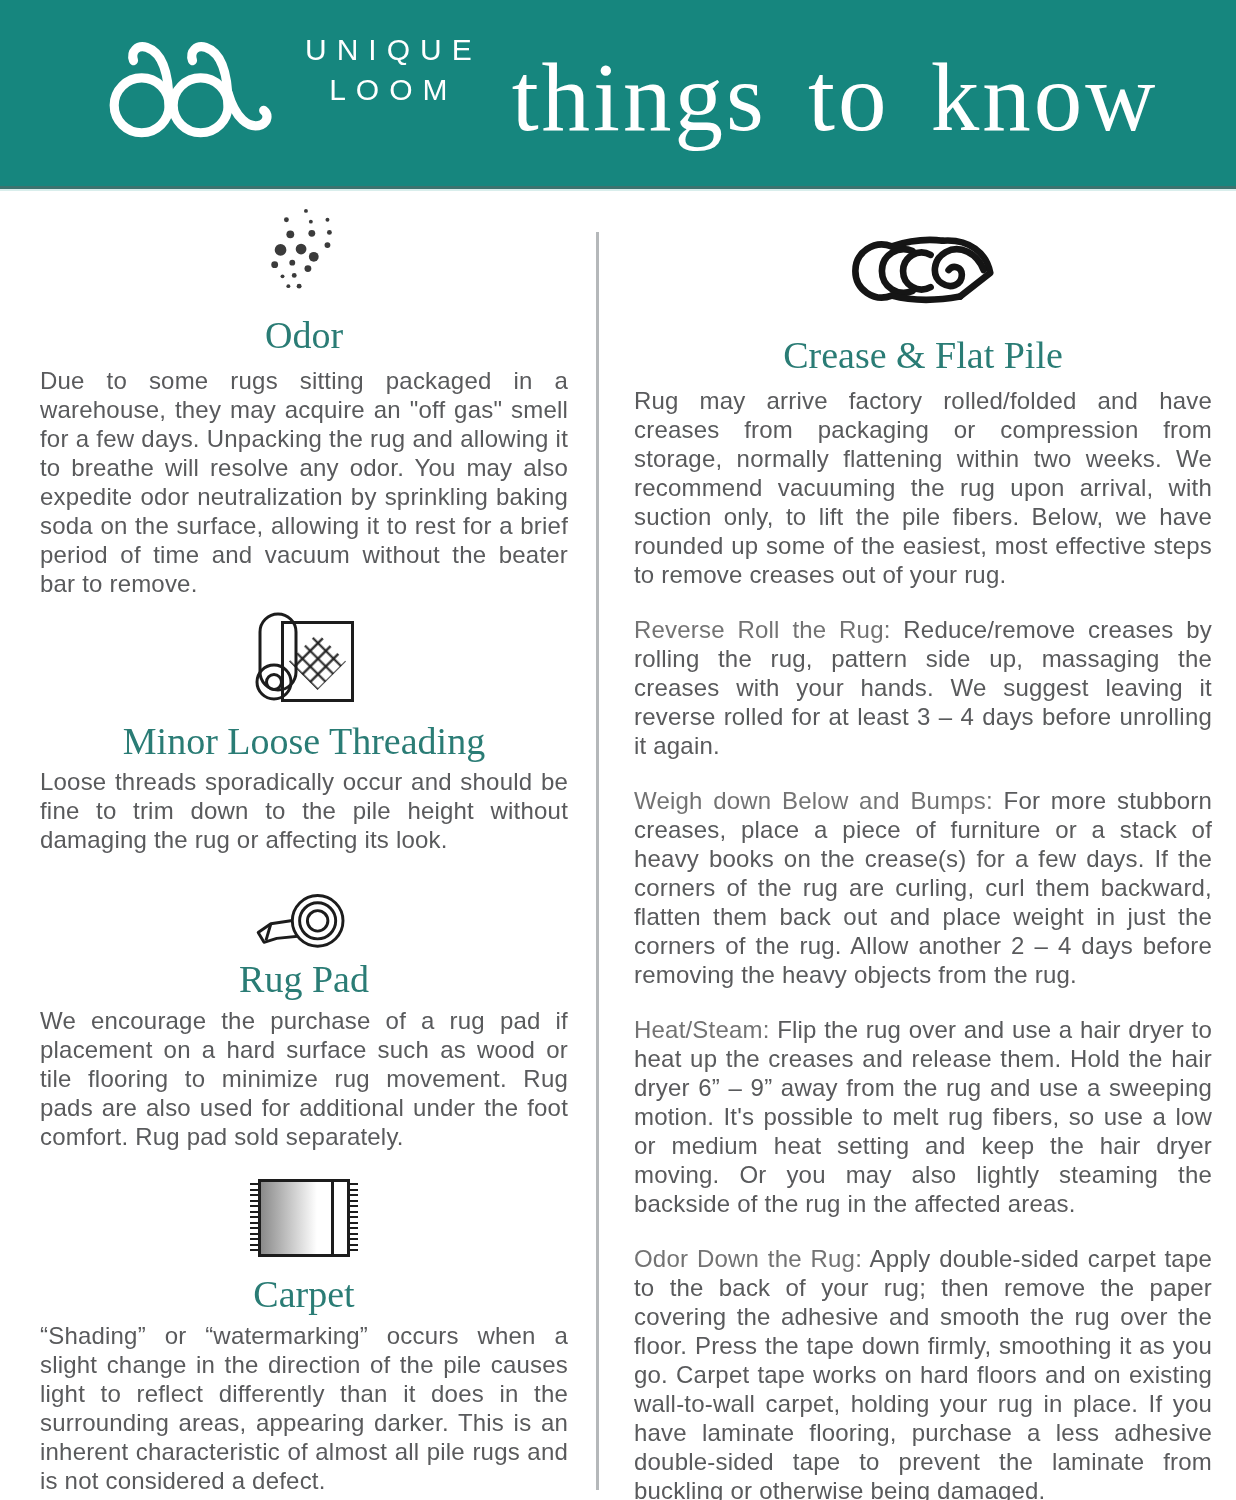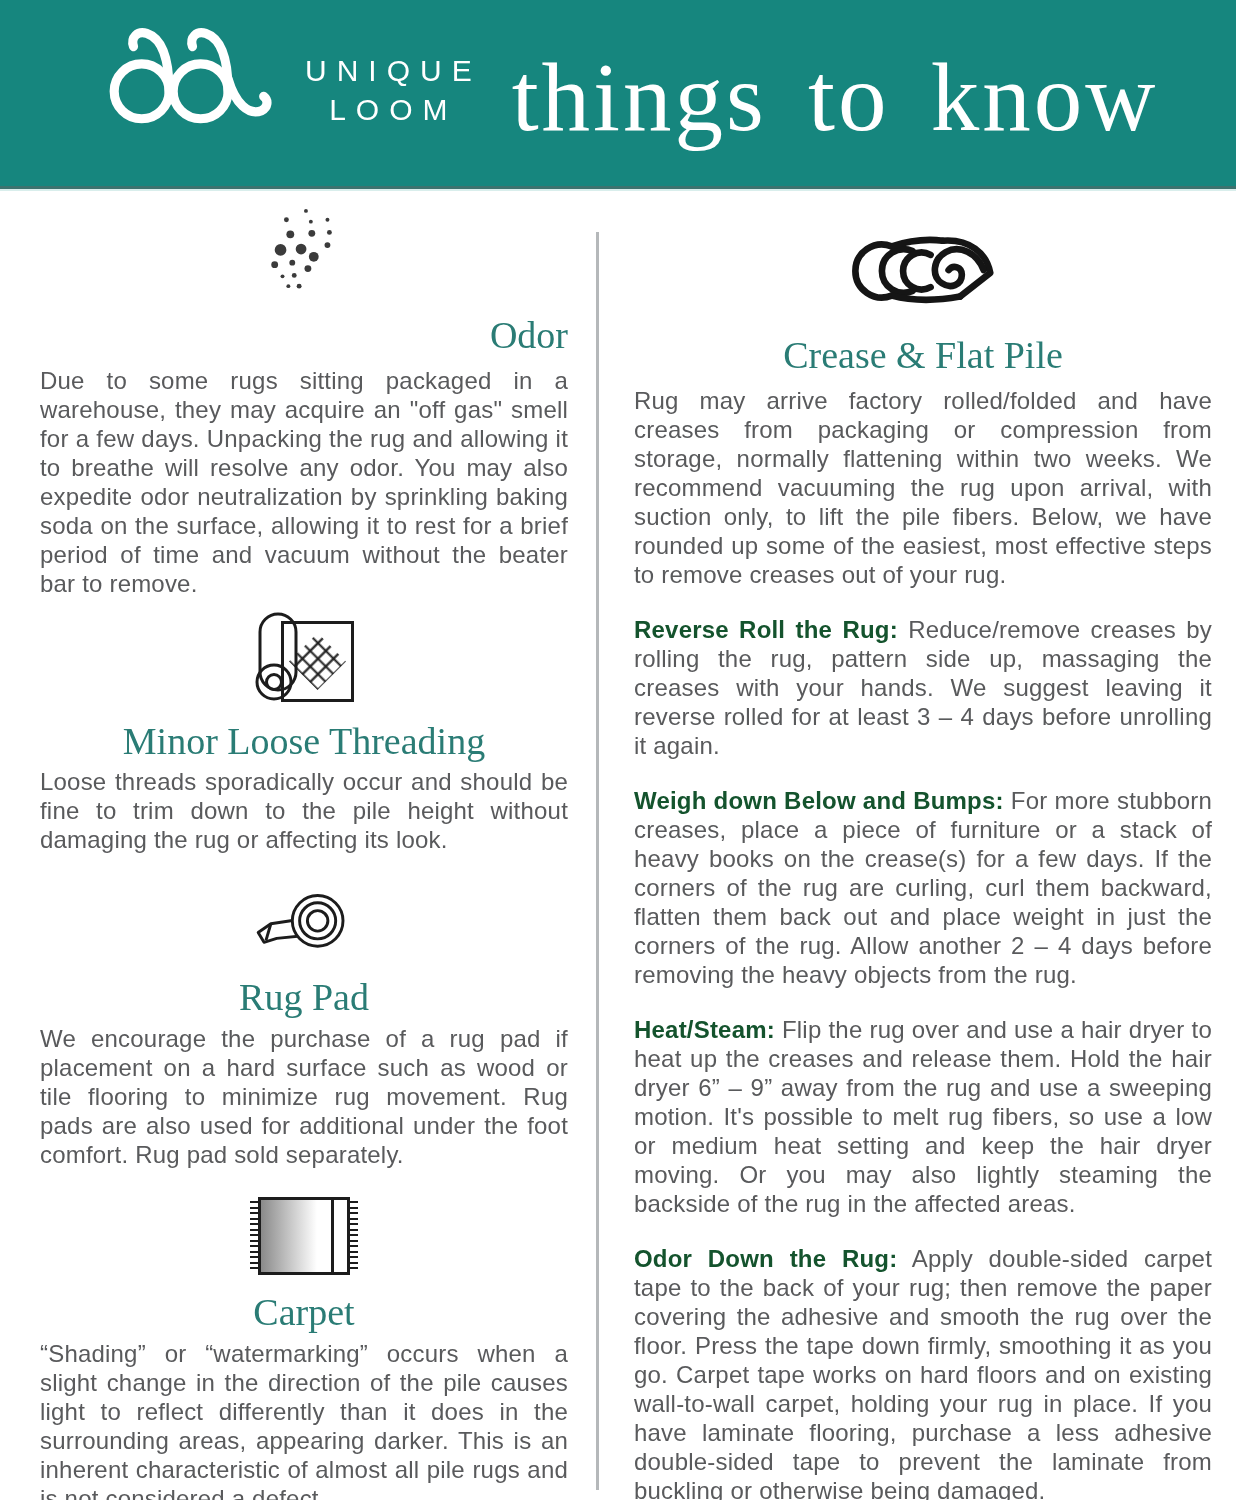--- a/index.html
+++ b/index.html
@@ -10,21 +10,21 @@
   
   .header {
     position:absolute; left:0; top:0; width:1236px; height:189px;
     background:#16867E;
     box-shadow: inset 0 -3px 0 #3c736f;
   }
   .header::after {
     content:""; position:absolute; left:0; top:189px; width:100%; height:2px;
     background:#d9eeec;
   }
-  .brand { position:absolute; left:103px; top:16px; display:flex; align-items:flex-end; gap:24px; }
+  .brand { position:absolute; left:103px; top:30px; display:flex; align-items:flex-start; gap:24px; }
   .brand svg { display:block; }
   .brand-text {
     color:#fff; text-align:center; font-size:30px; font-weight:400;
     letter-spacing:10px; line-height:1.32;
   }
   .page-title {
     position:absolute; left:470px; top:22px; width:730px; height:150px;
     display:flex; align-items:center; justify-content:center;
     font-family:"Liberation Serif", serif; font-weight:400;
     color:#ffffff; font-size:97px; letter-spacing:3px; word-spacing:14px;
@@ -40,31 +40,31 @@
   .icon-wrap { display:flex; justify-content:center; align-items:flex-end; }
   .section-heading {
     font-family:"Liberation Serif", serif; font-weight:400;
     color:#2A7C75; font-size:38px; text-align:center; line-height:1.15;
   }
   .body-text {
     color:#595A5C; font-size:24px; line-height:29px;
     text-align:justify; letter-spacing:0.2px;
   }
   .tip { margin-top:26px; }
-  .tip .tip-label { color:#14532d; font-weight:700; }
+  .tip .tip-label { color:#737373; font-weight:400; }
 
   
   .odor-icon-wrap      { margin-top:6px;  height:86px; }
-  .h-odor              { margin-top:22px;text-align:right; }
+  .h-odor              { margin-top:22px; }
   .p-odor              { margin-top:8px; }
   .threading-icon-wrap { margin-top:14px; height:96px; }
   .h-threading         { margin-top:12px; }
   .p-threading         { margin-top:4px; }
   .pad-icon-wrap       { margin-top:20px; height:80px; }
-  .h-pad               { margin-top:22px; }
+  .h-pad               { margin-top:4px; }
   .p-pad               { margin-top:4px; }
   .shading-icon-wrap   { margin-top:22px; height:88px; }
   .h-shading           { margin-top:12px; }
   .p-shading           { margin-top:4px; }
 
   
   .crease-icon-wrap { margin-top:40px; height:72px; }
   .h-crease         { margin-top:22px; }
   .p-crease-intro   { margin-top:8px; }
 

